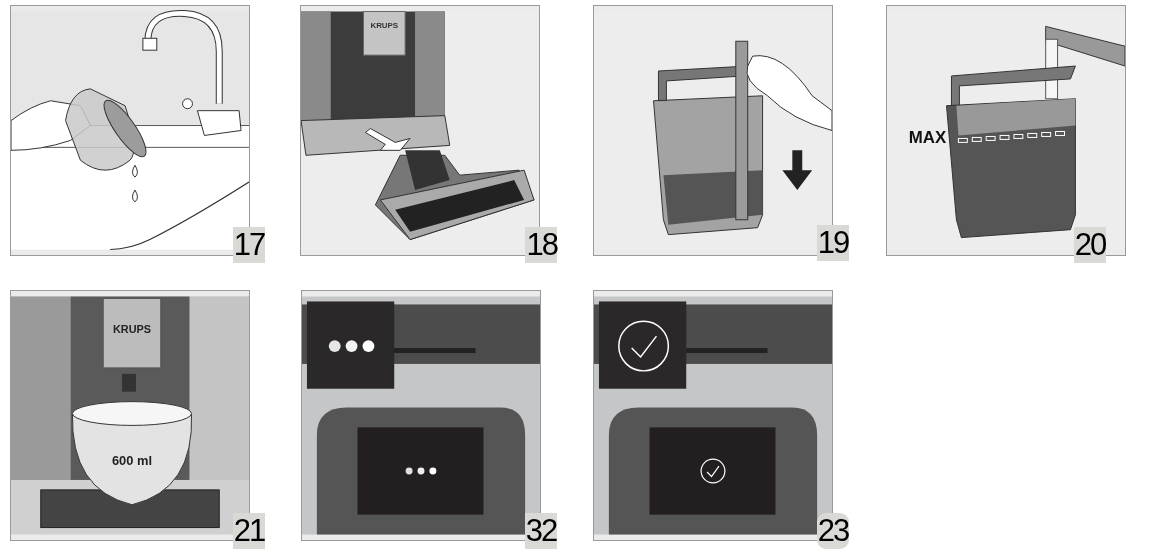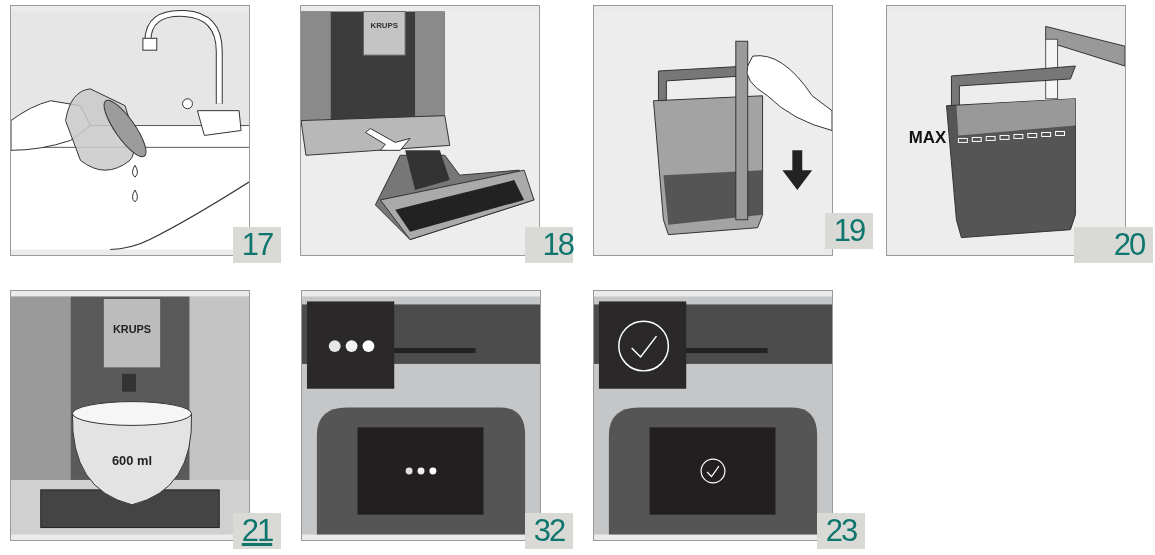--- a/index.html
+++ b/index.html
@@ -1,19 +1,19 @@
 <!DOCTYPE html>
 <html><head>
 <meta charset="utf-8">
 <style>
   html, body { margin:0; padding:0; background:#ffffff; }
   body { width:1155px; height:555px; position:relative; overflow:hidden; font-family:"Liberation Sans", sans-serif; }
   .panel { position:absolute; width:240px; height:251px; background:#ebebeb; border:1px solid #9a9a9a; overflow:hidden; box-sizing:border-box; }
   .panel svg { position:absolute; left:0; top:0; width:100%; height:100%; }
-  .badge { position:absolute; width:48px; height:36px; background:#d9d9d6; color:#0f766e; font-size:31px; line-height:36px; text-align:center; letter-spacing:-2px; font-family:"Liberation Sans", sans-serif; }
+  .badge { position:absolute; width:32px; height:36px; background:#d9d9d6; color:#000000; font-size:31px; line-height:36px; text-align:center; letter-spacing:-2px; font-family:"Liberation Sans", sans-serif; }
   .svg-text { font-family:"Liberation Sans", sans-serif; }
 </style>
 </head>
 <body>
 
 <div class="panel" style="left:10px;top:5px;">
   <svg viewBox="0 0 240 240">
     <rect x="0" y="0" width="240" height="115" fill="#e6e6e6"></rect>
     <rect x="0" y="115" width="240" height="125" fill="#ffffff"></rect>
     <line x1="0" y1="115" x2="240" y2="115" stroke="#555" stroke-width="1"></line>
@@ -55,21 +55,21 @@
   <svg viewBox="0 0 240 240">
     <rect x="0" y="0" width="240" height="240" fill="#ededed"></rect>
     <path d="M65 60 L65 90 L73 90 L73 70 L150 65 L155 55 Z" fill="#777" stroke="#333"></path>
     <path d="M60 90 L170 85 L170 205 L165 218 L75 225 L70 210 Z" fill="#8a8a8a" fill-opacity="0.75" stroke="#333"></path>
     <path d="M70 165 L170 160 L170 205 L75 215 Z" fill="#555"></path>
     <rect x="143" y="30" width="12" height="180" fill="#9a9a9a" stroke="#333"></rect>
     <path d="M160 45 Q190 40 220 85 L240 100 L240 120 Q200 110 175 85 Q150 70 155 55 Z" fill="#fff" stroke="#333"></path>
     <path d="M200 140 L210 140 L210 160 L220 160 L205 180 L190 160 L200 160 Z" fill="#222"></path>
   </svg>
 </div>
-<div class="badge" style="left:817px;top:213px;margin-left:8px;">19</div>
+<div class="badge" style="left:817px;top:225px;">19</div>
 
 <div class="panel" style="left:886px;top:5px;padding-left:32px;">
   <svg viewBox="0 0 240 240">
     <rect x="0" y="0" width="240" height="240" fill="#ededed"></rect>
     <path d="M160 15 L240 35 L240 55 L160 30 Z" fill="#999" stroke="#333"></path>
     <rect x="160" y="28" width="12" height="60" fill="#f5f5f5" stroke="#555"></rect>
     <path d="M65 65 L65 95 L73 95 L73 75 L185 68 L190 55 Z" fill="#777" stroke="#333"></path>
     <path d="M60 95 L190 88 L190 205 L185 220 L75 228 L70 210 Z" fill="#555" stroke="#333"></path>
     <path d="M70 95 L190 88 L190 115 L72 125 Z" fill="#999"></path>
     <g>
@@ -78,38 +78,38 @@
       <rect x="100" y="126" width="9" height="4" fill="none" stroke="#fff"></rect>
       <rect x="114" y="125" width="9" height="4" fill="none" stroke="#fff"></rect>
       <rect x="128" y="124" width="9" height="4" fill="none" stroke="#fff"></rect>
       <rect x="142" y="123" width="9" height="4" fill="none" stroke="#fff"></rect>
       <rect x="156" y="122" width="9" height="4" fill="none" stroke="#fff"></rect>
       <rect x="170" y="121" width="9" height="4" fill="none" stroke="#fff"></rect>
     </g>
     <text class="svg-text" x="22" y="133" font-size="17" font-weight="bold" fill="#111">MAX</text>
   </svg>
 </div>
-<div class="badge" style="left:1074px;top:227px;padding-left:31px;">20</div>
+<div class="badge" style="left:1074px;top:227px;">20</div>
 
 <div class="panel" style="left:10px;top:290px;">
   <svg viewBox="0 0 240 240">
     <rect x="0" y="0" width="240" height="240" fill="#d0d0d0"></rect>
     <rect x="0" y="0" width="60" height="185" fill="#9a9a9a"></rect>
     <rect x="180" y="0" width="60" height="185" fill="#c4c4c4"></rect>
     <rect x="60" y="0" width="120" height="185" fill="#5a5a5a"></rect>
     <rect x="93" y="2" width="58" height="70" fill="#bcbcbc" stroke="#555"></rect>
     <text class="svg-text" x="122" y="37" font-size="11" font-weight="bold" text-anchor="middle" fill="#222">KRUPS</text>
     <rect x="112" y="78" width="14" height="18" fill="#333"></rect>
     <rect x="30" y="195" width="180" height="38" fill="#444" stroke="#222"></rect>
     <path d="M62 118 Q60 195 122 210 Q185 195 182 118 Z" fill="#e3e3e3" stroke="#333"></path>
     <ellipse cx="122" cy="118" rx="60" ry="12" fill="#f6f6f6" stroke="#333"></ellipse>
     <text class="svg-text" x="122" y="170" font-size="13" font-weight="bold" text-anchor="middle" fill="#222">600 ml</text>
   </svg>
 </div>
-<div class="badge" style="left:233px;top:513px;text-decoration:underline;">21</div>
+<div class="badge" style="left:233px;top:513px;">21</div>
 
 <div class="panel" style="left:301px;top:290px;">
   <svg viewBox="0 0 240 240">
     <rect x="0" y="0" width="240" height="240" fill="#c4c6c8"></rect>
     <rect x="0" y="8" width="240" height="60" fill="#4c4c4c"></rect>
     <rect x="85" y="52" width="90" height="5" fill="#222"></rect>
     <rect x="5" y="5" width="88" height="88" fill="#2a2828"></rect>
     <g>
       <circle cx="33" cy="50" r="6" fill="#e6e6e6"></circle>
       <circle cx="50" cy="50" r="6" fill="#f2f2f2"></circle>
@@ -137,13 +137,13 @@
       <path d="M38 52 L47 61 L63 40" fill="none" stroke="#ffffff" stroke-width="1.5"></path>
     </g>
     <path d="M15 240 L15 140 Q15 112 45 112 L200 112 Q225 112 225 140 L225 240 Z" fill="#555"></path>
     <rect x="56" y="132" width="127" height="88" fill="#231f20"></rect>
     <g>
       <circle cx="120" cy="176" r="12" fill="none" stroke="#ffffff" stroke-width="1.2"></circle>
       <path d="M114 177 L118.5 181.5 L126 171" fill="none" stroke="#ffffff" stroke-width="1.2"></path>
     </g>
   </svg>
 </div>
-<div class="badge" style="left:817px;top:513px;">23</div>
+<div class="badge" style="left:817px;top:513px;border-radius:9px;">23</div>
 
 </body></html>

